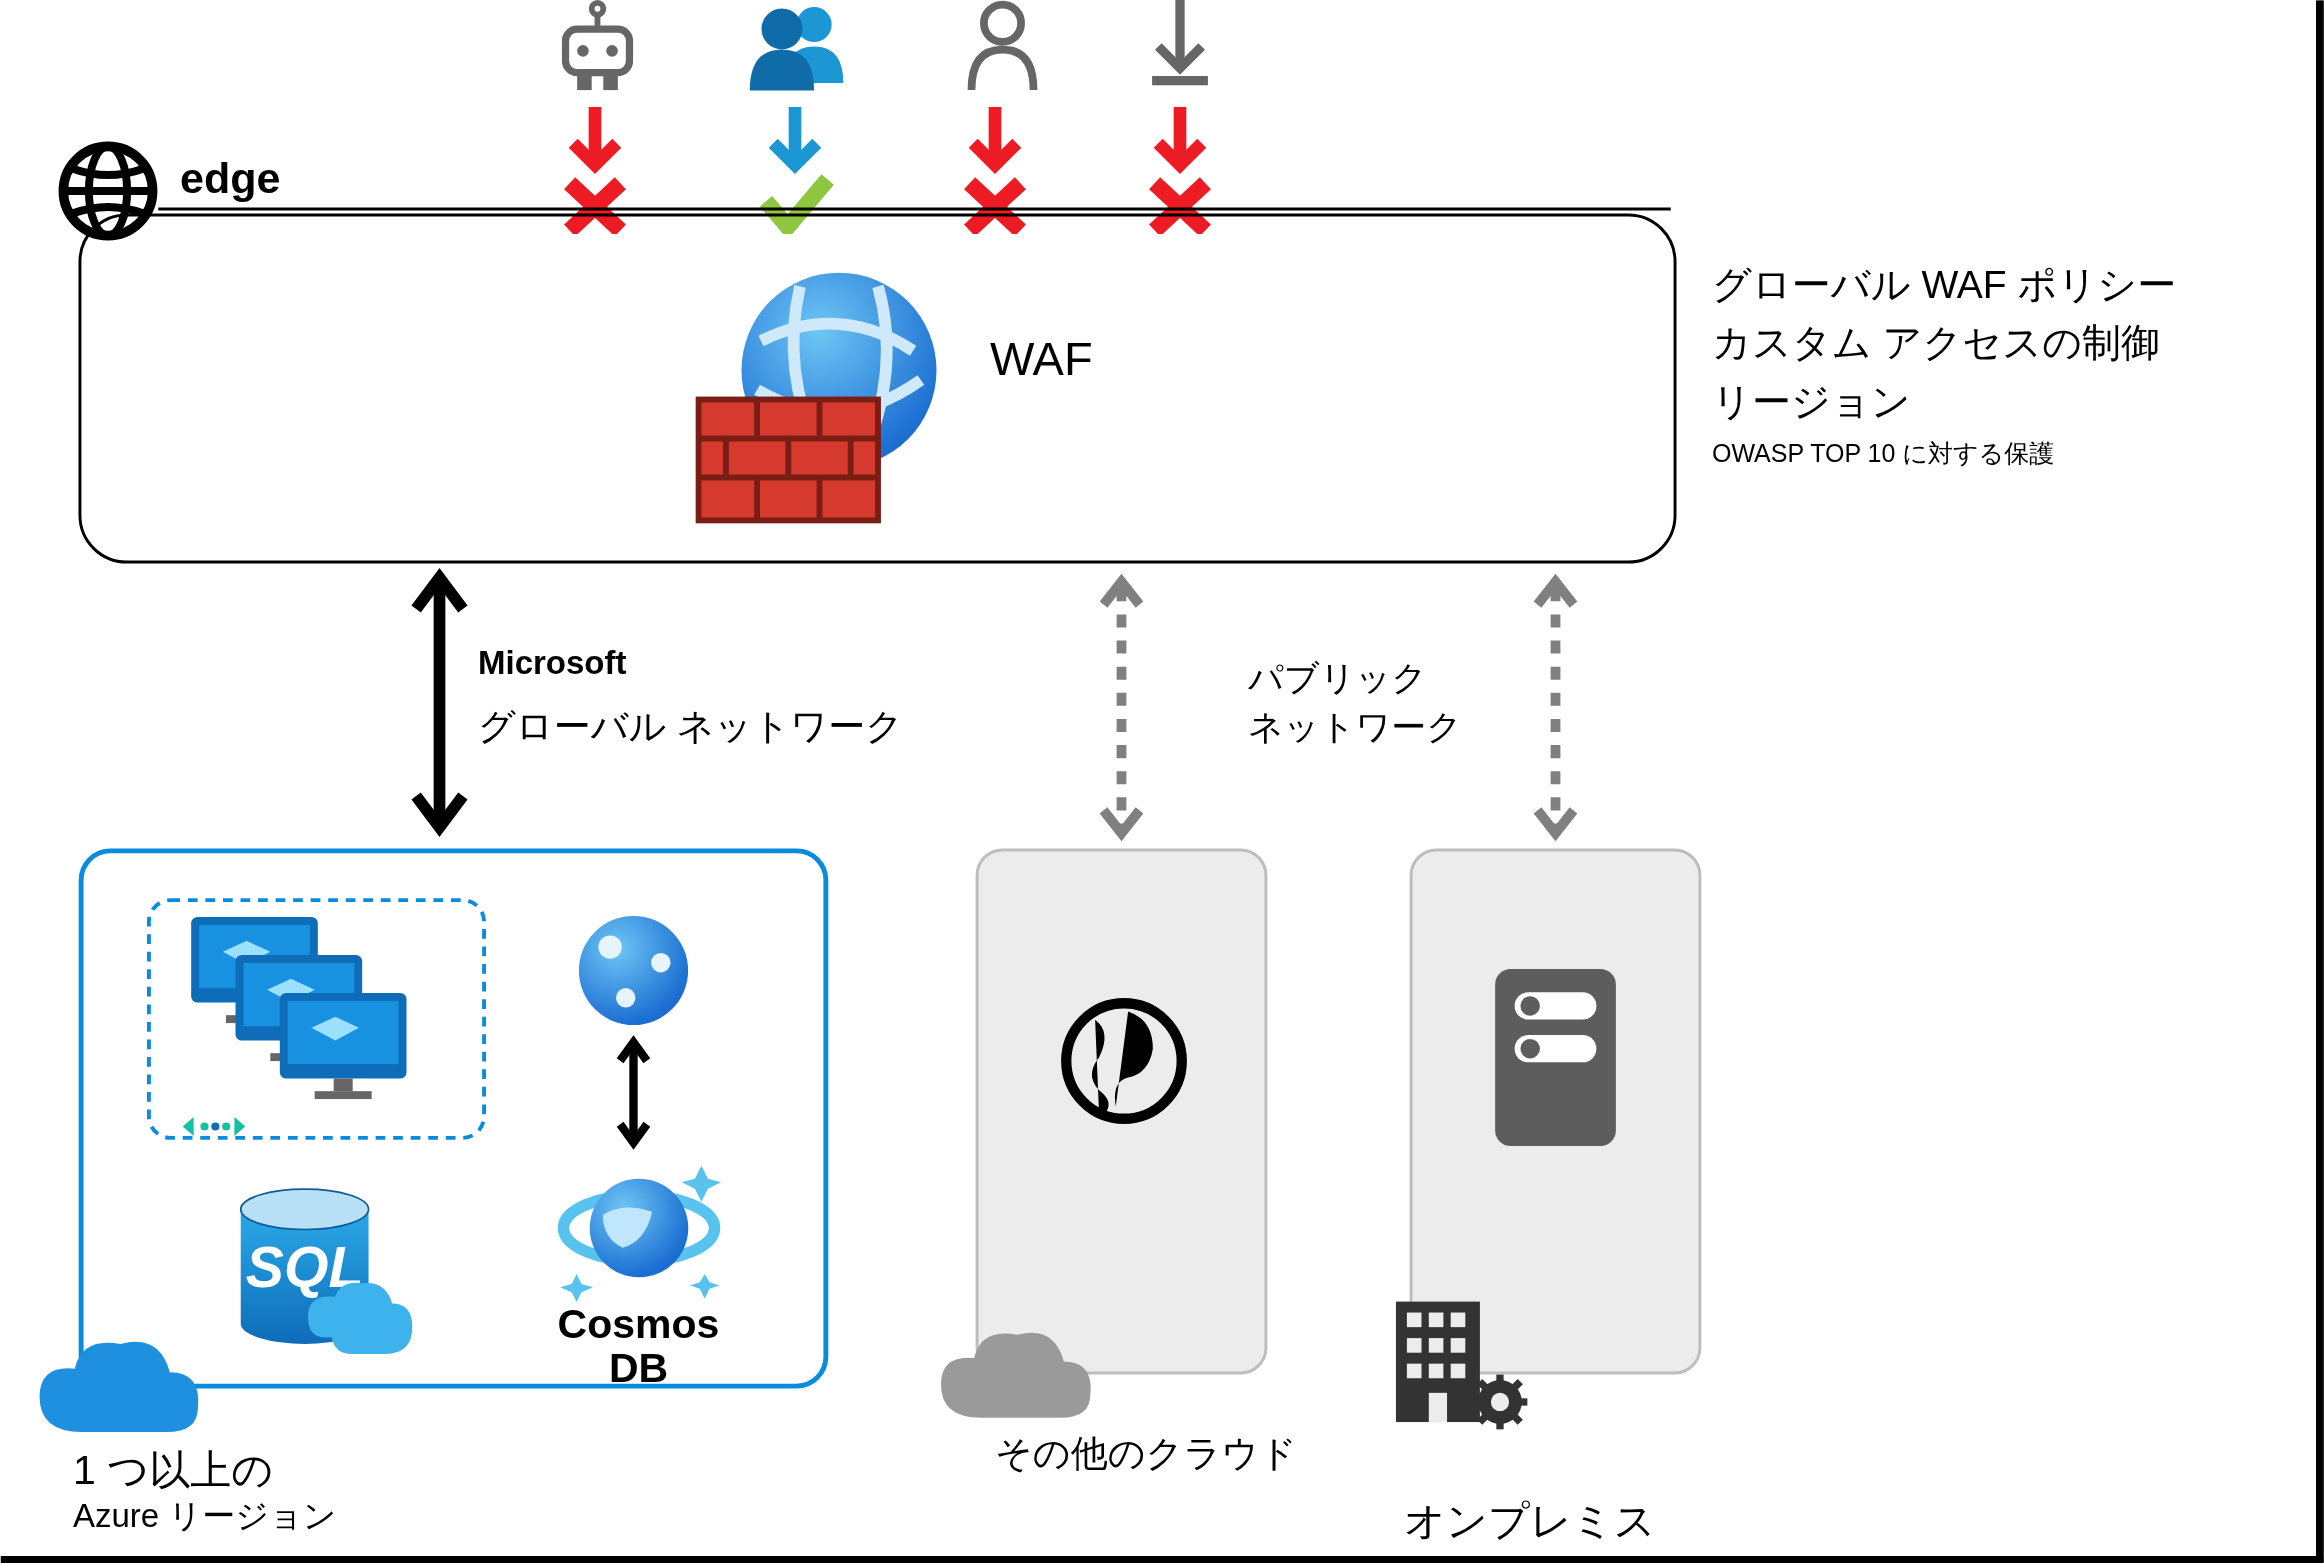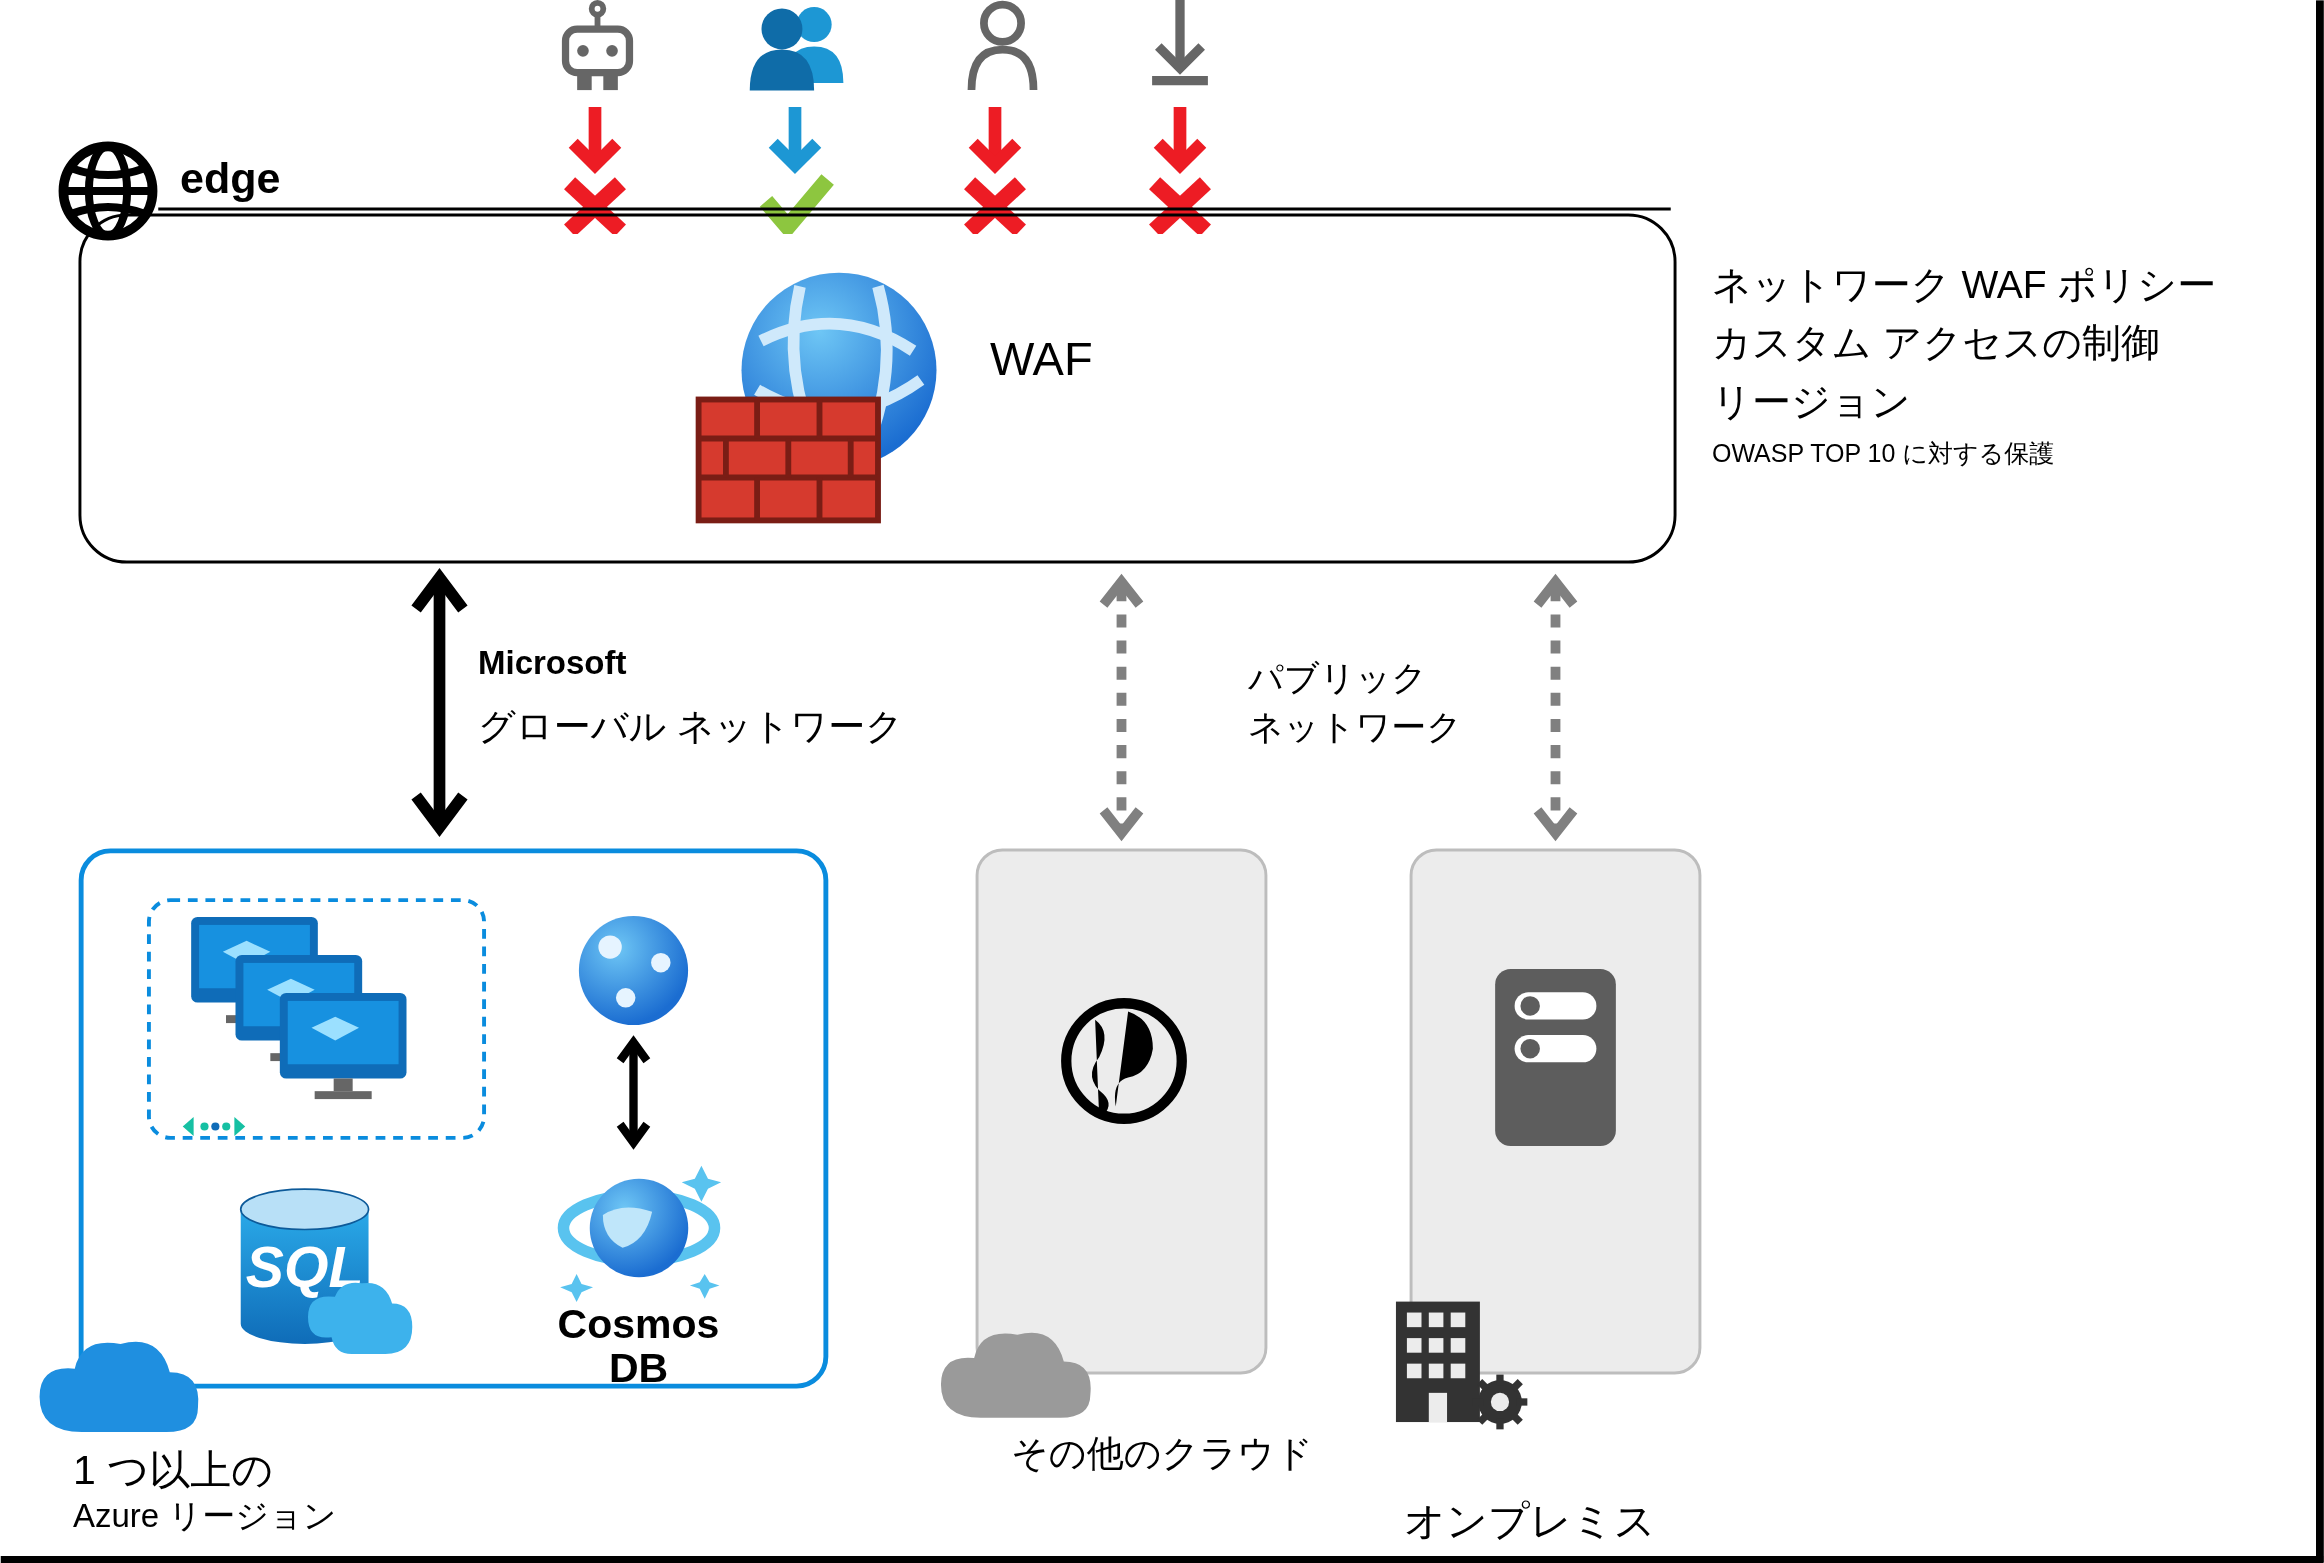--- a/index.html
+++ b/index.html
@@ -11,21 +11,21 @@
     font-family: "Segoe UI", "Hiragino Kaku Gothic Pro", "Yu Gothic", Meiryo, sans-serif;
     color: #000;
   }
   .abs { position: absolute; }
   .edge-label { font-size: 43px; font-weight: 600; }
   .feat { font-size: 39px; line-height: 1.5; }
   .feat-sub { font-size: 25px; }
   .ms-title { font-size: 33px; font-weight: 700; }
   .ms-sub { font-size: 37px; }
   .pub-net { font-size: 35px; line-height: 1.4; }
-  .cloud-label { font-size: 37px; margin-left: 16px; }
+  .cloud-label { font-size: 37px; }
   .prem-label { font-size: 41px; }
   .az-line1 { font-size: 41px; }
   .az-line2 { font-size: 33px; }
   .cosmos-label { font-size: 41px; font-weight: 600; text-align: center; line-height: 1.1; }
   .sql-text { font-size: 34px; font-weight: 800; font-style: italic; fill: #fff; font-family: "Segoe UI", sans-serif; }
 </style>
 </head>
 <body>
 
 <svg class="abs" style="left:2316px; top:0; width:7.8px; height:1563px;" viewBox="0 0 8 1603" width="7.8" height="1563">
@@ -125,21 +125,21 @@
   <line x1="70" y1="70" x2="70" y2="90" stroke="#7a1d15" stroke-width="3"></line>
   <line x1="22" y1="90" x2="22" y2="110" stroke="#7a1d15" stroke-width="3"></line>
   <line x1="54" y1="90" x2="54" y2="110" stroke="#7a1d15" stroke-width="3"></line>
   <line x1="86" y1="90" x2="86" y2="110" stroke="#7a1d15" stroke-width="3"></line>
   <line x1="38" y1="110" x2="38" y2="132" stroke="#7a1d15" stroke-width="3"></line>
   <line x1="70" y1="110" x2="70" y2="132" stroke="#7a1d15" stroke-width="3"></line>
 </svg>
 
 <div class="abs" style="left:990px; top:312px; font-size:47px;margin-top:19px;">WAF</div>
 
-<div class="abs feat" style="left:1712px; top:256px;">ネットワーク WAF ポリシー</div>
+<div class="abs feat" style="left:1712px; top:256px;">グローバル WAF ポリシー</div>
 <div class="abs feat" style="left:1712px; top:314px;">カスタム アクセスの制御</div>
 <div class="abs feat" style="left:1712px; top:373px;">リージョン</div>
 <div class="abs feat-sub" style="left:1712px; top:437px;">OWASP TOP 10 に対する保護</div>
 
 <svg class="abs" style="left:410px; top:566px; width:59px; height:273px;" viewBox="0 0 30 140">
   <line x1="15" y1="10" x2="15" y2="130" stroke="#000" stroke-width="6"></line>
   <polyline points="3,22 15,6 27,22" fill="none" stroke="#000" stroke-width="6"></polyline>
   <polyline points="3,118 15,134 27,118" fill="none" stroke="#000" stroke-width="6"></polyline>
 </svg>
 <div class="abs ms-title" style="left:478px; top:644px;">Microsoft</div>

